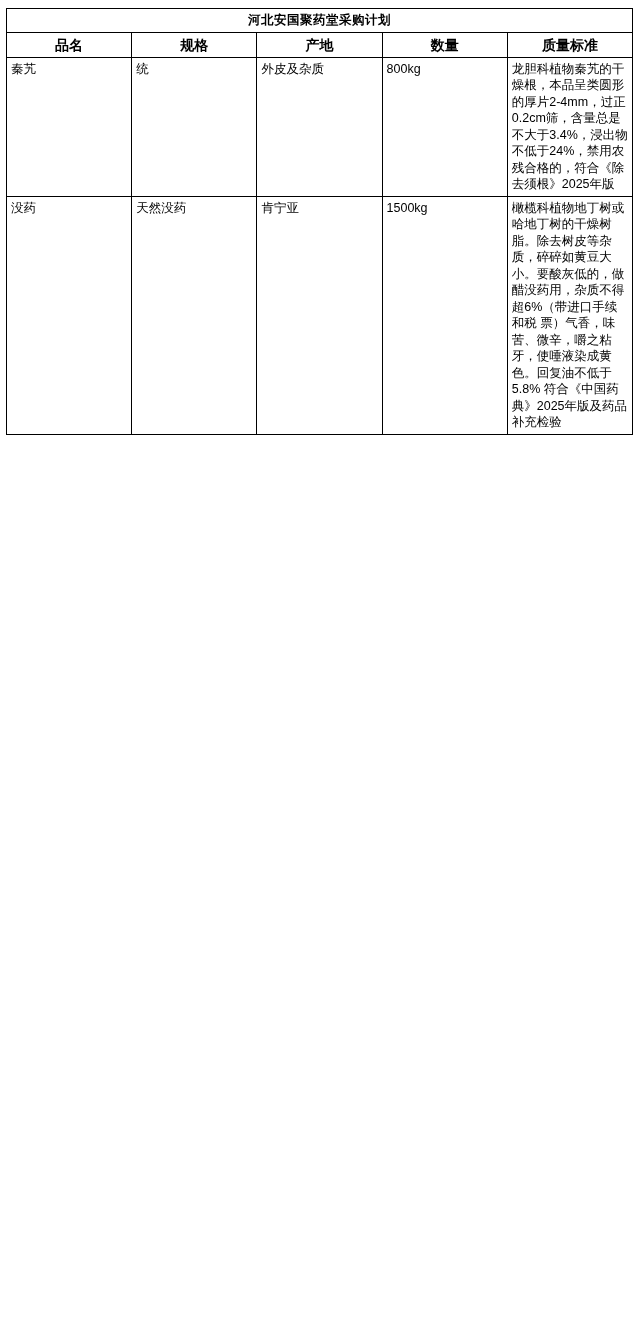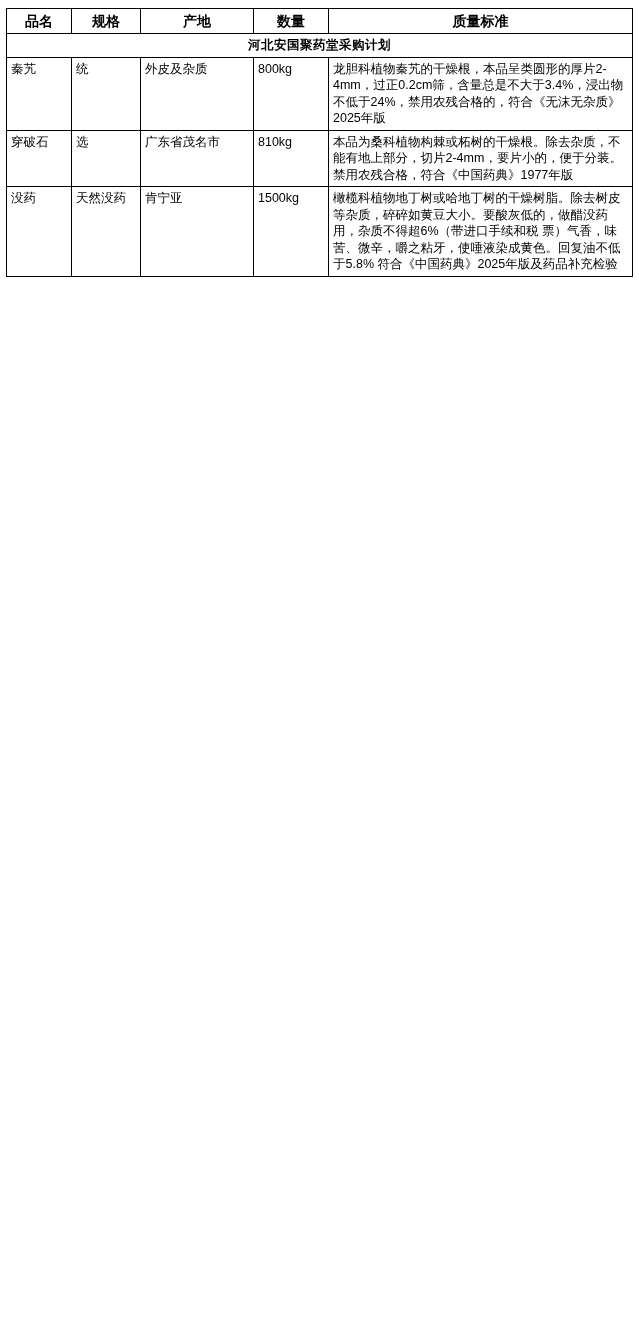--- a/index.html
+++ b/index.html
@@ -45,43 +45,36 @@
   .c-qty    { width: 66px;  vertical-align: middle; font-size: 13px; }
   .c-std    { width: auto; }
 </style>
 </head>
 <body>
 
 <div class="page">
   <table class="doc">
     <tbody>
       <tr>
+        <td class="title-cell" colspan="5">河北安国聚药堂采购计划</td>
+      </tr>
+      <tr>
         <td class="c-name" style="font-weight:bold;text-align:center;font-size:14px;">品名</td>
         <td class="c-spec" style="font-weight:bold;text-align:center;font-size:14px;">规格</td>
         <td class="c-origin" style="font-weight:bold;text-align:center;font-size:14px;">产地</td>
         <td class="c-qty" style="font-weight:bold;text-align:center;font-size:14px;">数量</td>
         <td class="c-std" style="font-weight:bold;text-align:center;font-size:14px;">质量标准</td>
-      </tr>
-      <tr>
-        <td class="title-cell" colspan="5">河北安国聚药堂采购计划</td>
       </tr>
 
       <tr>
         <td class="c-name">秦艽</td>
         <td class="c-spec">统</td>
         <td class="c-origin">外皮及杂质</td>
         <td class="c-qty">800kg</td>
-        <td class="c-std">龙胆科植物秦艽的干燥根，本品呈类圆形的厚片2-4mm，过正0.2cm筛，含量总是不大于3.4%，浸出物不低于24%，禁用农残合格的，符合《无沫无杂质》2025年版</td>
-      </tr>
-      <tr>
-        <td class="c-name">穿破石</td>
-        <td class="c-spec">选</td>
-        <td class="c-origin">广东省茂名市</td>
-        <td class="c-qty">810kg</td>
-        <td class="c-std">本品为桑科植物构棘或柘树的干燥根。除去杂质，不能有地上部分，切片2-4mm，要片小的，便于分装。禁用农残合格，符合《中国药典》1977年版</td>
+        <td class="c-std">龙胆科植物秦艽的干燥根，本品呈类圆形的厚片2-4mm，过正0.2cm筛，含量总是不大于3.4%，浸出物不低于24%，禁用农残合格的，符合《除去须根》2025年版</td>
       </tr>
       <tr>
         <td class="c-name">没药</td>
         <td class="c-spec">天然没药</td>
         <td class="c-origin">肯宁亚</td>
         <td class="c-qty">1500kg</td>
         <td class="c-std">橄榄科植物地丁树或哈地丁树的干燥树脂。除去树皮等杂质，碎碎如黄豆大小。要酸灰低的，做醋没药用，杂质不得超6%（带进口手续和税 票）气香，味苦、微辛，嚼之粘牙，使唾液染成黄色。回复油不低于5.8% 符合《中国药典》2025年版及药品补充检验</td>
       </tr>
 
     </tbody>

